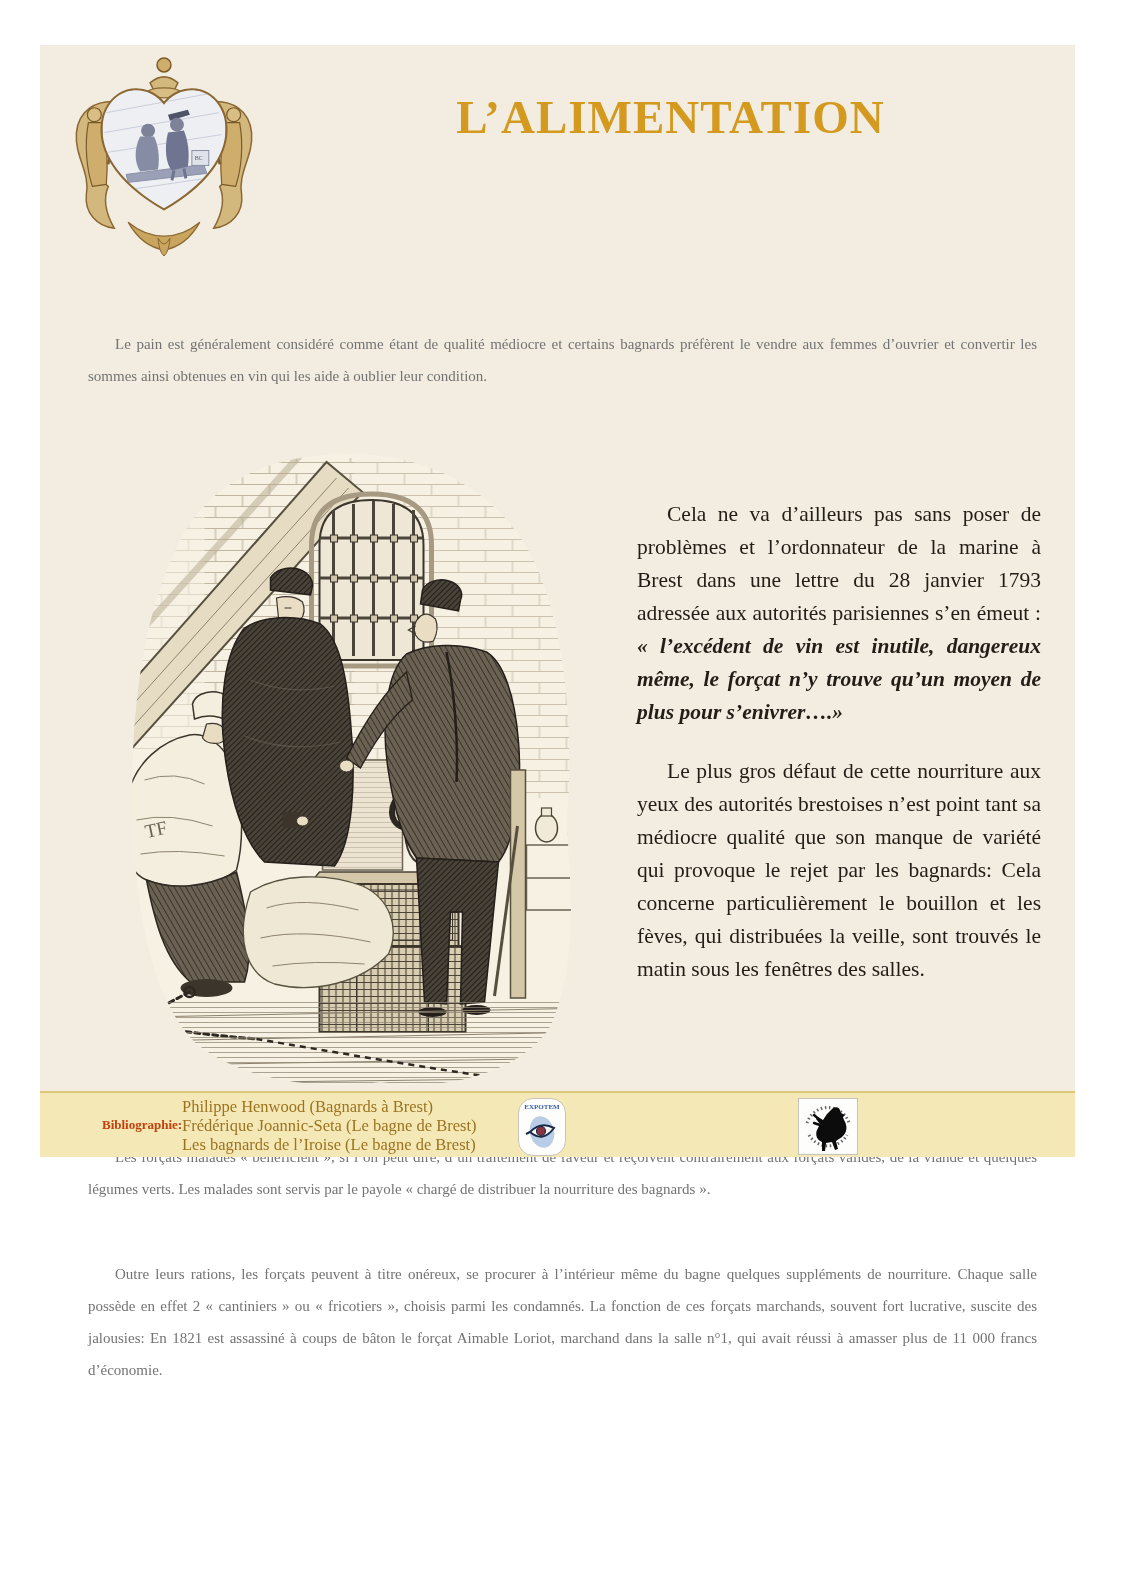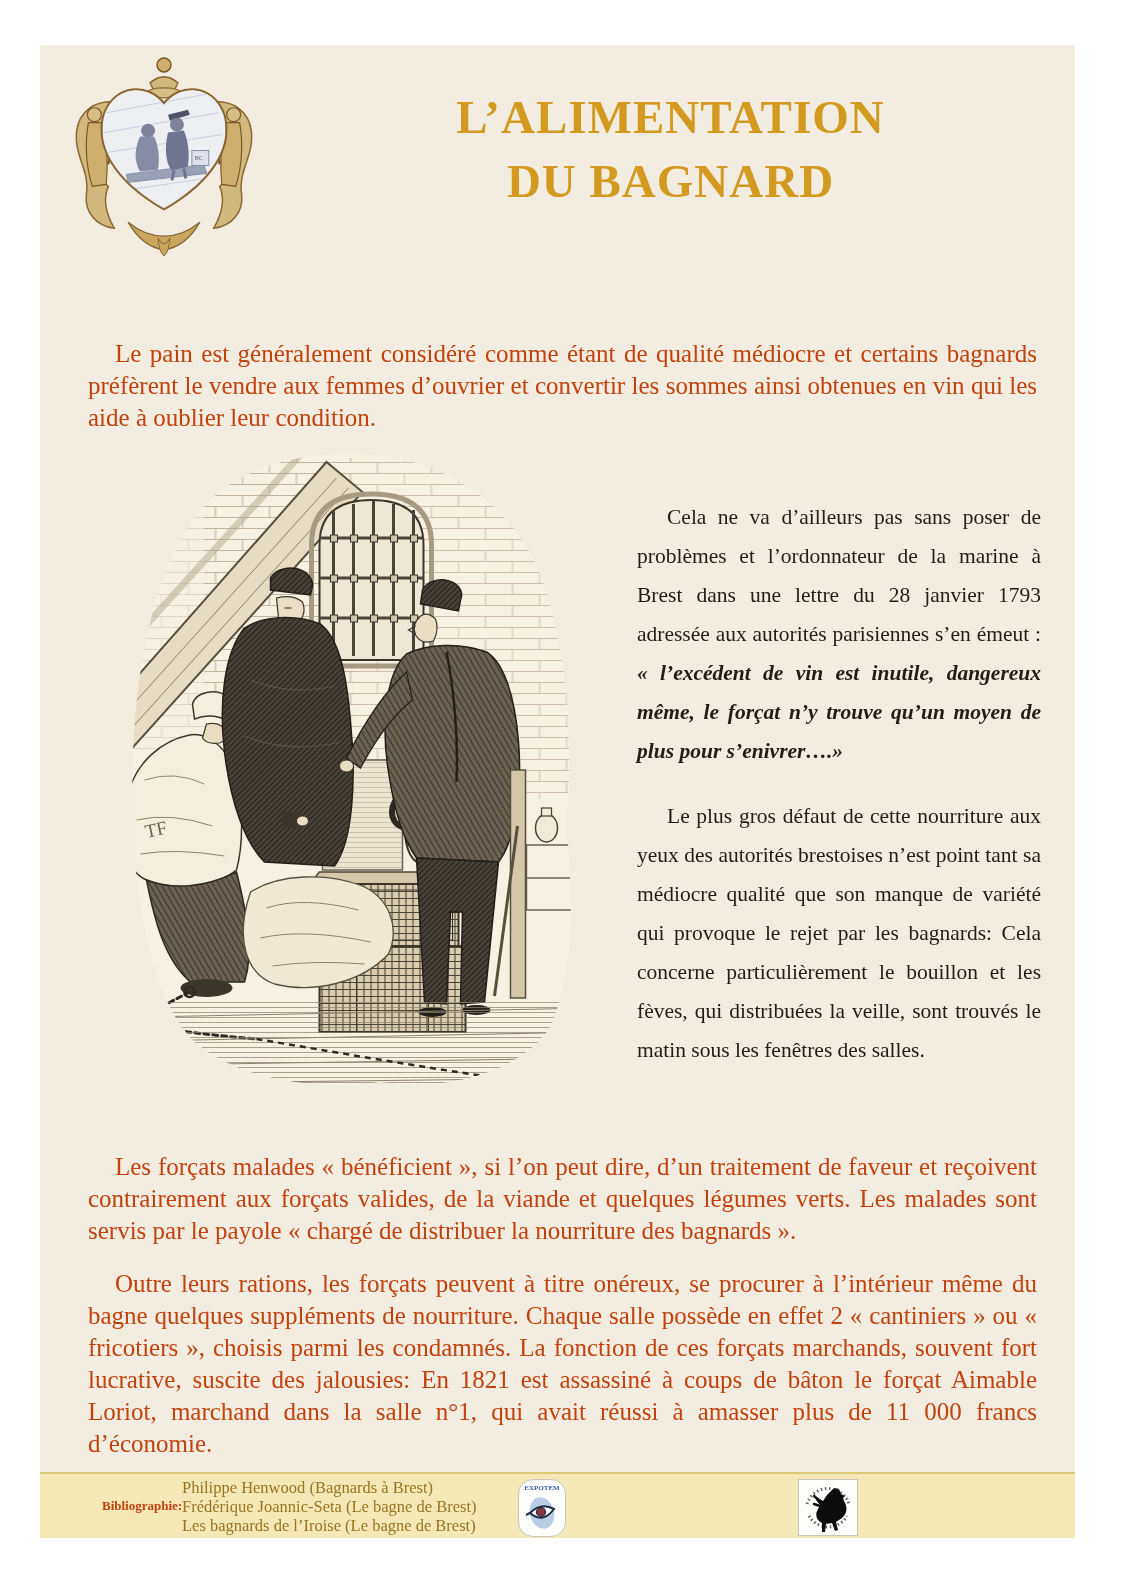--- a/index.html
+++ b/index.html
@@ -1,35 +1,35 @@
 <!DOCTYPE html>
 <html lang="fr"><head>
 <meta charset="utf-8">
 <style>
   html,body{margin:0;padding:0;background:#ffffff;}
   .page{position:relative;width:1123px;height:1587px;background:#ffffff;overflow:hidden;
         font-family:"Liberation Serif", serif;}
-  .panel{position:absolute;left:40px;top:45px;width:1035px;height:1493px;background:#f2ede0;}
+  .panel{position:absolute;left:40px;top:45px;width:1035px;height:1112px;background:#f2ede0;}
 
   
   .crest{position:absolute;left:22px;top:8px;width:204px;height:204px;}
   .title{position:absolute;left:252px;right:26px;top:40px;text-align:center;
          color:#d49a1f;font-weight:bold;font-size:47px;line-height:64px;letter-spacing:1px;}
 
   
-  .para{position:absolute;left:48px;right:38px;text-align:justify;color:#c2410c;
-        font-size:25px;line-height:32px;text-indent:27px;}
+  .para{position:absolute;left:48px;right:38px;text-align:justify;color:#737373;
+        font-size:15px;line-height:32px;text-indent:27px;}
   .intro{top:268px;}
   .p-malades{top:1081px;font-family:Liberation Serif, serif;}
   .p-rations{top:1198px;}
 
   .main-row{position:absolute;left:52px;right:34px;top:395px;height:660px;display:flex;}
   .figure{width:505px;height:650px;flex:none;}
   .col{flex:1;margin-left:40px;padding-top:58px;}
-  .colp{text-align:justify;color:#221d16;font-size:21.5px;line-height:39px;text-indent:30px;margin:0 0 26px 0;}
+  .colp{text-align:justify;color:#221d16;font-size:21.5px;line-height:33px;text-indent:30px;margin:0 0 26px 0;}
   .quote{font-weight:bold;font-style:italic;}
 
   
   .footer{position:absolute;left:0;right:0;bottom:0;height:66px;background:#f4e8b7;
           border-top:2px solid #ddc878;box-sizing:border-box;}
   .bib-label{position:absolute;left:62px;top:0;height:64px;display:flex;align-items:center;
              font-weight:bold;font-size:13px;color:#c2410c;}
   .bib-list{position:absolute;left:142px;top:4px;font-weight:normal;font-size:16.5px;
             line-height:19px;color:#9c7420;}
   .logo-card{position:absolute;background:#fdfdfb;border:1px solid #c8c4b8;}
@@ -93,21 +93,20 @@
         <path d="M104,62 l20,-5 2,5 -20,6 Z" fill="#4e5368"></path>
         <circle cx="113" cy="72" r="7" fill="#7d8298"></circle>
         <path d="M104,80 C100,96 102,112 108,118 L124,114 C126,100 124,88 120,78 Z" fill="#6f7590"></path>
         <line x1="110" y1="118" x2="108" y2="128" stroke="#6f7590" stroke-width="3"></line>
         <line x1="120" y1="116" x2="122" y2="126" stroke="#6f7590" stroke-width="3"></line>
       </g>
     </svg>
 
     <div class="title">
       <div>L’ALIMENTATION</div>
-      <div>DU BAGNARD</div>
     </div>
 
     <p class="para intro">Le pain est généralement considéré comme étant de qualité médiocre et certains bagnards préfèrent le vendre aux femmes d’ouvrier et convertir les sommes ainsi obtenues en vin qui les aide à oublier leur condition.</p>
 
     <div class="main-row">
 
       <svg class="figure" viewBox="0 0 500 650">
         <defs>
           <clipPath id="blobClip">
             <path d="M248,14 C166,16 108,48 82,108 C50,172 36,268 38,368 C40,470 58,560 100,602 C148,642 224,650 286,642 C352,652 428,632 456,586 C482,528 478,458 472,384 C480,296 472,196 442,126 C408,52 336,12 248,14 Z"></path>

